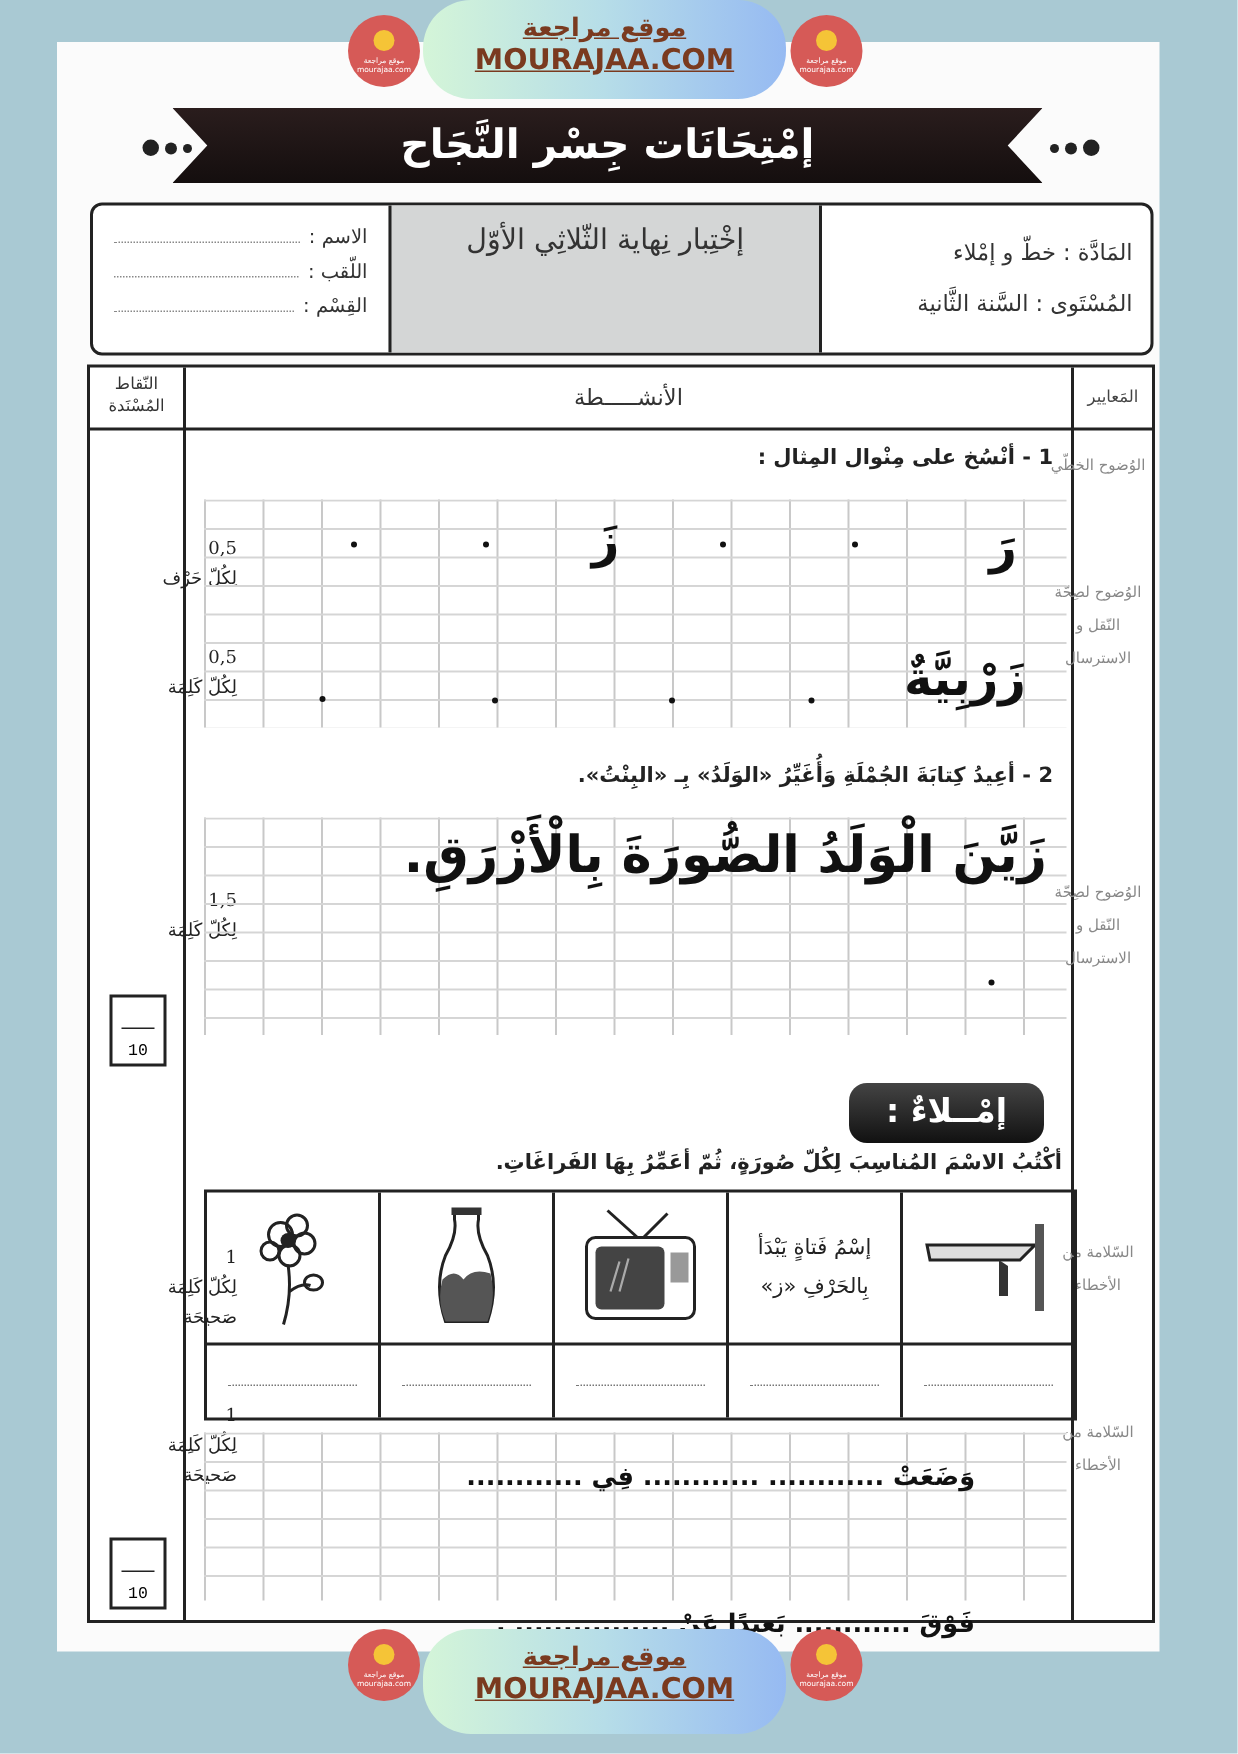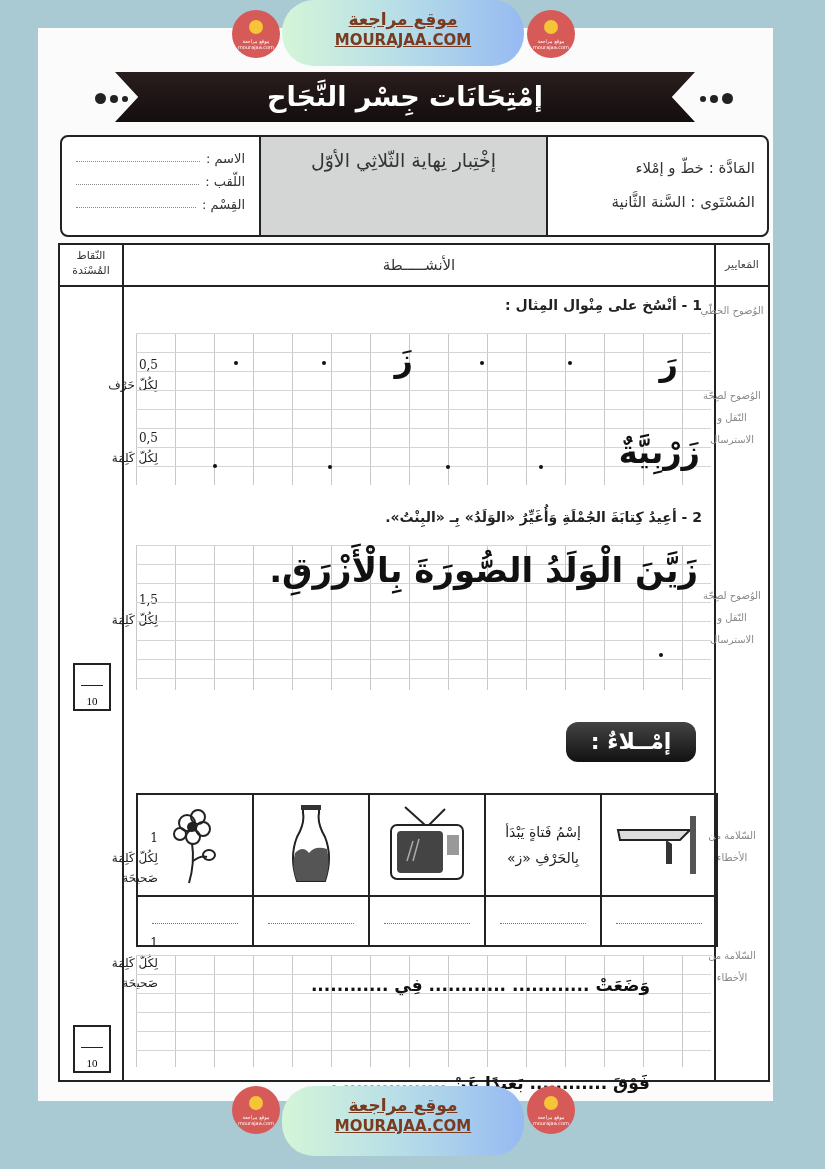--- a/index.html
+++ b/index.html
@@ -1,20 +1,20 @@
 <!DOCTYPE html>
 <html><head>
 <meta charset="utf-8">
 <style>
   html,body{margin:0;padding:0;}
   body{width:825px;height:1169px;background:#a9c9d3;position:relative;overflow:hidden;font-family:"DejaVu Sans",sans-serif;}
   .paper{position:absolute;left:38px;top:28px;width:735px;height:1073px;background:#fbfbfb;}
   .brand{position:absolute;left:282px;width:242px;height:66px;border-radius:32px;background:linear-gradient(90deg,#d4f5d8,#b6dde8 50%,#96baf2);text-align:center;z-index:5;}
   .brand .ar{display:block;font-size:17px;font-weight:bold;color:#7a3a1f;text-decoration:underline;margin-top:9px;line-height:20px;}
-  .brand .en{display:block;font-size:15px;font-weight:bold;color:#7a3a1f;text-decoration:underline;line-height:22px;font-family:"DejaVu Sans",sans-serif;}
+  .brand .en{display:block;font-size:19px;font-weight:bold;color:#7a3a1f;text-decoration:underline;line-height:22px;font-family:"DejaVu Sans",sans-serif;}
   .badge{position:absolute;width:48px;height:48px;border-radius:50%;background:#d65a57;z-index:5;}
   .badge .b-in{position:absolute;left:17px;top:10px;width:14px;height:14px;border-radius:50%;background:#f5c437;}
   .badge .b-tx{position:absolute;left:0;right:0;top:28px;font-size:5px;color:#fff;text-align:center;line-height:6px;}
   .banner{position:absolute;left:115px;top:72px;width:580px;height:50px;background:linear-gradient(180deg,#2a1d1d,#140e0e);clip-path:polygon(0 0,100% 0,96% 50%,100% 100%,0 100%,4% 50%);}
   .banner-title{position:absolute;left:115px;top:72px;width:580px;height:50px;text-align:center;color:#fff;font-size:27px;font-weight:bold;line-height:50px;direction:rtl;}
   .dots{position:absolute;top:93px;display:flex;gap:4px;align-items:center;}
   .dots span{display:block;background:#222;border-radius:50%;}
   .hdr{position:absolute;left:60px;top:135px;width:705px;height:98px;border:2px solid #222;border-radius:8px;display:flex;direction:rtl;background:#fff;}
   .hdr-r{width:195px;border-left:2px solid #222;padding:14px 12px;font-size:15px;line-height:34px;color:#333;}
   .hdr-m{width:285px;background:#d4d6d6;border-left:2px solid #222;text-align:center;}
@@ -25,21 +25,21 @@
   .hdr-l .dotted{flex:1;border-bottom:1px dotted #888;height:14px;}
   .main{position:absolute;left:58px;top:243px;width:708px;height:835px;border:2px solid #222;background:#fff;}
   .col-left{position:absolute;left:0;top:0;width:62px;height:100%;border-right:2px solid #222;}
   .col-right{position:absolute;right:0;top:0;width:52px;height:100%;border-left:2px solid #222;}
   .head-row{position:absolute;left:0;right:0;top:0;height:40px;border-bottom:2px solid #222;}
   .head-title{position:absolute;left:62px;right:52px;top:0;height:40px;text-align:center;font-size:15px;line-height:40px;color:#333;}
   .head-l{position:absolute;left:0;top:3px;width:62px;text-align:center;font-size:11px;line-height:15px;color:#333;}
   .head-r{position:absolute;right:0;top:0;width:52px;text-align:center;font-size:11px;line-height:40px;color:#444;}
   .rtx{position:absolute;right:0;width:72px;text-align:center;font-size:10px;color:#888;line-height:22px;}
   .pts{position:absolute;left:0;width:62px;text-align:right;font-size:12px;color:#222;line-height:20px;font-family:"DejaVu Serif",serif;padding-left:36px;}
-  .score{position:absolute;left:13px;width:34px;height:44px;border:2px solid #222;font-size:11px;text-align:center;font-family:Liberation Serif, serif;}
+  .score{position:absolute;left:13px;width:34px;height:44px;border:2px solid #222;font-size:11px;text-align:center;font-family:Liberation Mono, monospace;}
   .score .ln{position:absolute;left:6px;right:6px;top:20px;border-top:1.5px solid #222;}
   .score .v{position:absolute;left:0;right:0;bottom:2px;}
   .q{position:absolute;right:66px;font-size:14px;font-weight:bold;color:#222;direction:rtl;}
   .grid{position:absolute;background-image:linear-gradient(#d5d5d5 1px,transparent 1px),linear-gradient(90deg,#c8c8c8 1px,transparent 1px);background-size:39px 19px;}
   .big{position:absolute;font-size:32px;font-weight:bold;color:#111;direction:rtl;}
   .dot{position:absolute;width:4px;height:4px;background:#111;border-radius:50%;}
   .imla{position:absolute;left:506px;top:477px;width:130px;height:40px;background:linear-gradient(180deg,#444,#111);border-radius:12px;color:#fff;font-size:22px;font-weight:bold;text-align:center;line-height:40px;direction:rtl;}
   .pic-table{position:absolute;left:76px;top:548px;width:578px;height:150px;border:2px solid #222;display:flex;}
   .pic-cell{flex:1;border-right:2px solid #222;position:relative;}
   .pic-cell:last-child{border-right:none;}
@@ -147,32 +147,33 @@
     </div>
 
   <div class="q" style="top:52px;">1 - أنْسُخ على مِنْوال المِثال :</div>
   <div class="grid" style="left:76px;top:88px;width:575px;height:152px;"></div>
   <div class="big" style="right:90px;top:100px;">رَ</div>
   <div class="big" style="right:355px;top:96px;">زَ</div>
   <div class="dot" style="left:174px;top:116px;"></div>
     <div class="dot" style="left:262px;top:116px;"></div>
     <div class="dot" style="left:420px;top:116px;"></div>
     <div class="dot" style="left:508px;top:116px;"></div>
-  <div class="big" style="right:68px;top:188px;">زَرْبِيَّةٌ</div>
+  <div class="big" style="right:84px;top:188px;">زَرْبِيَّةٌ</div>
   <div class="dot" style="left:153px;top:219px;"></div>
     <div class="dot" style="left:268px;top:220px;"></div>
     <div class="dot" style="left:386px;top:220px;"></div>
     <div class="dot" style="left:479px;top:220px;"></div>
 
   <div class="q" style="top:264px;">2 - أعِيدُ كِتابَةَ الجُمْلَةِ وَأُغَيِّرُ «الوَلَدُ» بِـ «البِنْتُ».</div>
   <div class="grid" style="left:76px;top:300px;width:575px;height:145px;"></div>
   <div class="big" style="right:70px;top:305px;font-size:34px;">زَيَّنَ الْوَلَدُ الصُّورَةَ بِالْأَزْرَقِ.</div>
   <div class="dot" style="left:599px;top:408px;"></div>
 
   <div class="imla">إمْــلاءٌ :</div>
+  <div class="q" style="top:522px;right:60px;">أكْتُبُ الاسْمَ المُناسِبَ لِكُلّ صُورَةٍ، ثُمّ أعَمِّرُ بِهَا الفَراغَاتِ.</div>
 
   <div class="pic-table">
     <div class="pic-cell">
       <div class="pic-img">
         <svg width="60" height="84" viewBox="0 0 60 84">
             <g fill="none" stroke="#222" stroke-width="2">
               <circle cx="22" cy="20" r="8"></circle>
               <circle cx="33" cy="14" r="7"></circle>
               <circle cx="38" cy="26" r="7"></circle>
               <circle cx="28" cy="34" r="7"></circle>

